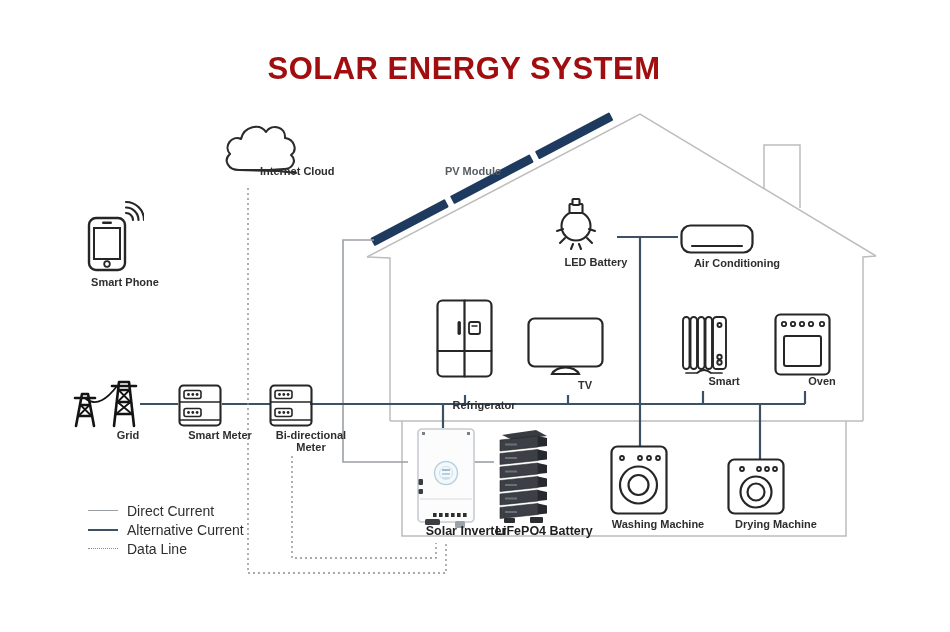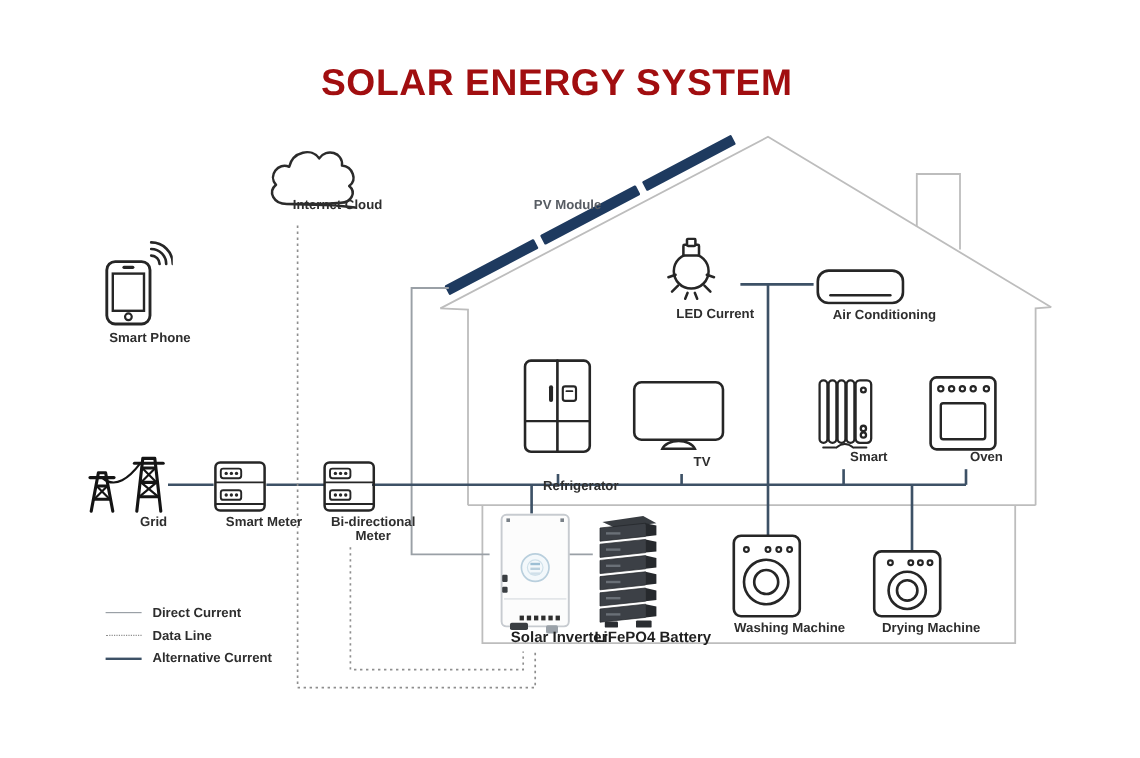--- a/index.html
+++ b/index.html
@@ -13,21 +13,21 @@
   .lbl.c{transform:translateX(-50%);text-align:center;padding-left:40px;}
   .lbl.wrap{white-space:normal;width:76px;text-align:center;}
   .lbl.big{font-size:12.5px;font-weight:700;color:#1f1f1f;}
   .lbl.gray{color:#575c63;}
   .legend{position:absolute;left:88px;top:501px;}
   .legend-row{display:flex;align-items:center;height:19px;}
   .swatch{display:inline-block;width:30px;margin-right:9px;}
   .sw-dc{border-top:1.6px solid #9AA0A6;}
   .sw-ac{border-top:2.6px solid #3D5166;}
   .sw-data{border-top:1.6px dotted #8f8f8f;}
-  .legend-row .lt{font-size:11px;font-weight:700;color:#2e2e2e;}
+  .legend-row .lt{font-size:14px;font-weight:400;color:#2e2e2e;}
 </style>
 </head>
 <body>
 
 <div class="canvas">
 
   <svg class="wiring" width="950" height="632" viewBox="0 0 950 632">
 
     <g stroke="#BDBDBD" stroke-width="1.5" fill="none">
       <path d="M367 257 L640 114 L876 256"></path>
@@ -273,45 +273,45 @@
     </g>
     <g transform="translate(0 67.5)">
       <polygon points="8,13 46,9 46,20 8,24" fill="#3c4046" stroke="#23262a" stroke-width="0.6"></polygon>
       <polygon points="46,9 55,11 55,19 46,20" fill="#26292d"></polygon>
       <rect x="13" y="16.5" width="12" height="2" fill="#6a7077"></rect>
     </g>
     <rect x="12" y="91" width="11" height="5" rx="1" fill="#2a2d31"></rect>
     <rect x="38" y="90" width="13" height="6" rx="1" fill="#2a2d31"></rect>
   </svg>
 
-  <span class="lbl" style="left:244px;top:166px">Internet Cloud</span>
+  <span class="lbl" style="left:260px;top:166px">Internet Cloud</span>
   <span class="lbl c" style="left:105px;top:277px">Smart Phone</span>
   <span class="lbl c" style="left:108px;top:430px">Grid</span>
   <span class="lbl c" style="left:200px;top:430px">Smart Meter</span>
   <span class="lbl c wrap" style="left:291px;top:430px">Bi-directional Meter</span>
   <span class="lbl c gray" style="left:453px;top:166px">PV Module</span>
-  <span class="lbl c" style="left:576px;top:257px">LED Current</span>
+  <span class="lbl c" style="left:576px;top:257px">LED Battery</span>
   <span class="lbl c" style="left:717px;top:258px">Air Conditioning</span>
   <span class="lbl c" style="left:464px;top:400px">Refrigerator</span>
   <span class="lbl c" style="left:565px;top:380px">TV</span>
   <span class="lbl c" style="left:704px;top:376px">Smart</span>
   <span class="lbl c" style="left:802px;top:376px">Oven</span>
   <span class="lbl c" style="left:638px;top:519px">Washing Machine</span>
   <span class="lbl c" style="left:756px;top:519px">Drying Machine</span>
   <span class="lbl c big" style="left:446px;top:525px">Solar Inverter</span>
   <span class="lbl c big" style="left:524px;top:525px">LiFePO4 Battery</span>
 
   <div class="legend">
     <div class="legend-row">
       <span class="swatch sw-dc"></span>
       <span class="lt">Direct Current</span>
     </div>
     <div class="legend-row">
+      <span class="swatch sw-ac"></span>
+      <span class="lt">Alternative Current</span>
+    </div>
+    <div class="legend-row">
       <span class="swatch sw-data"></span>
       <span class="lt">Data Line</span>
     </div>
-    <div class="legend-row">
-      <span class="swatch sw-ac"></span>
-      <span class="lt">Alternative Current</span>
-    </div>
   </div>
 
 </div>
 
 </body></html>

